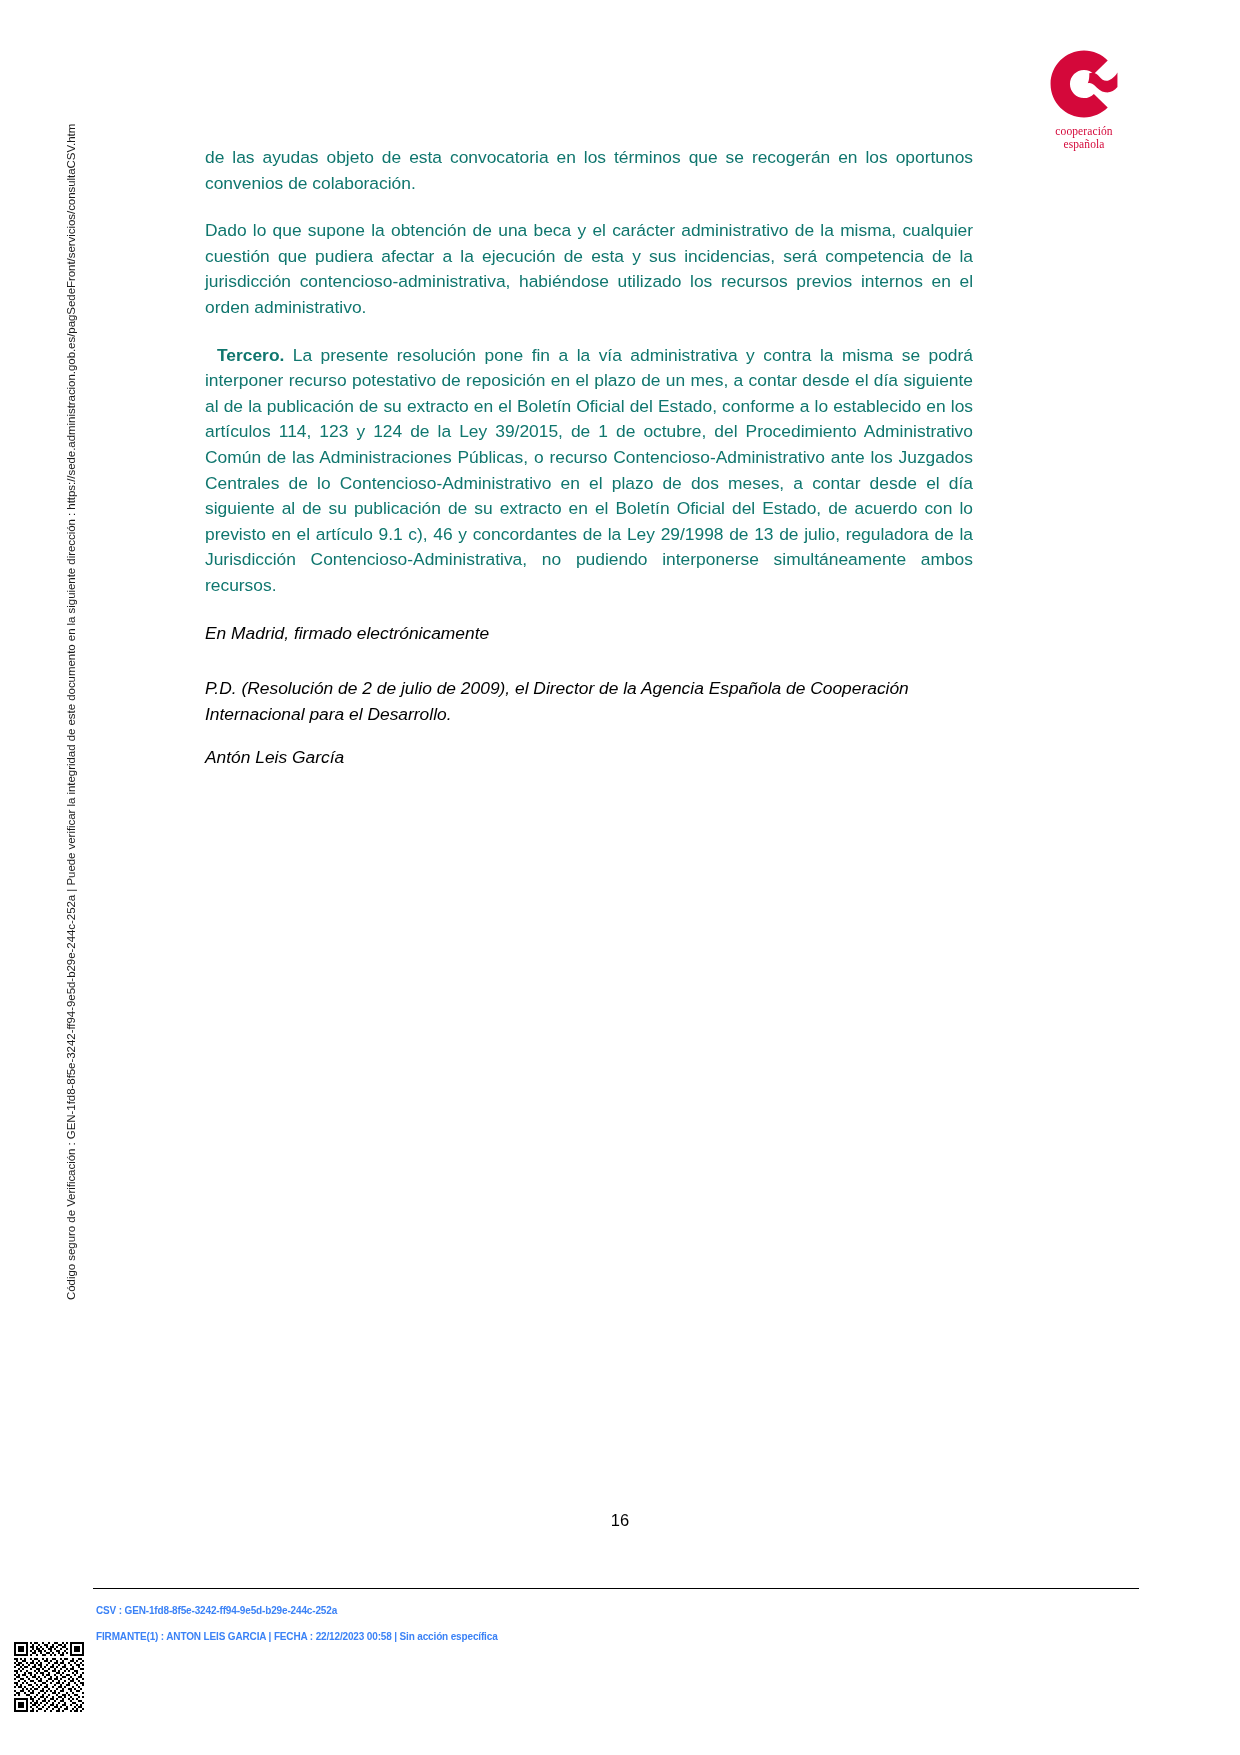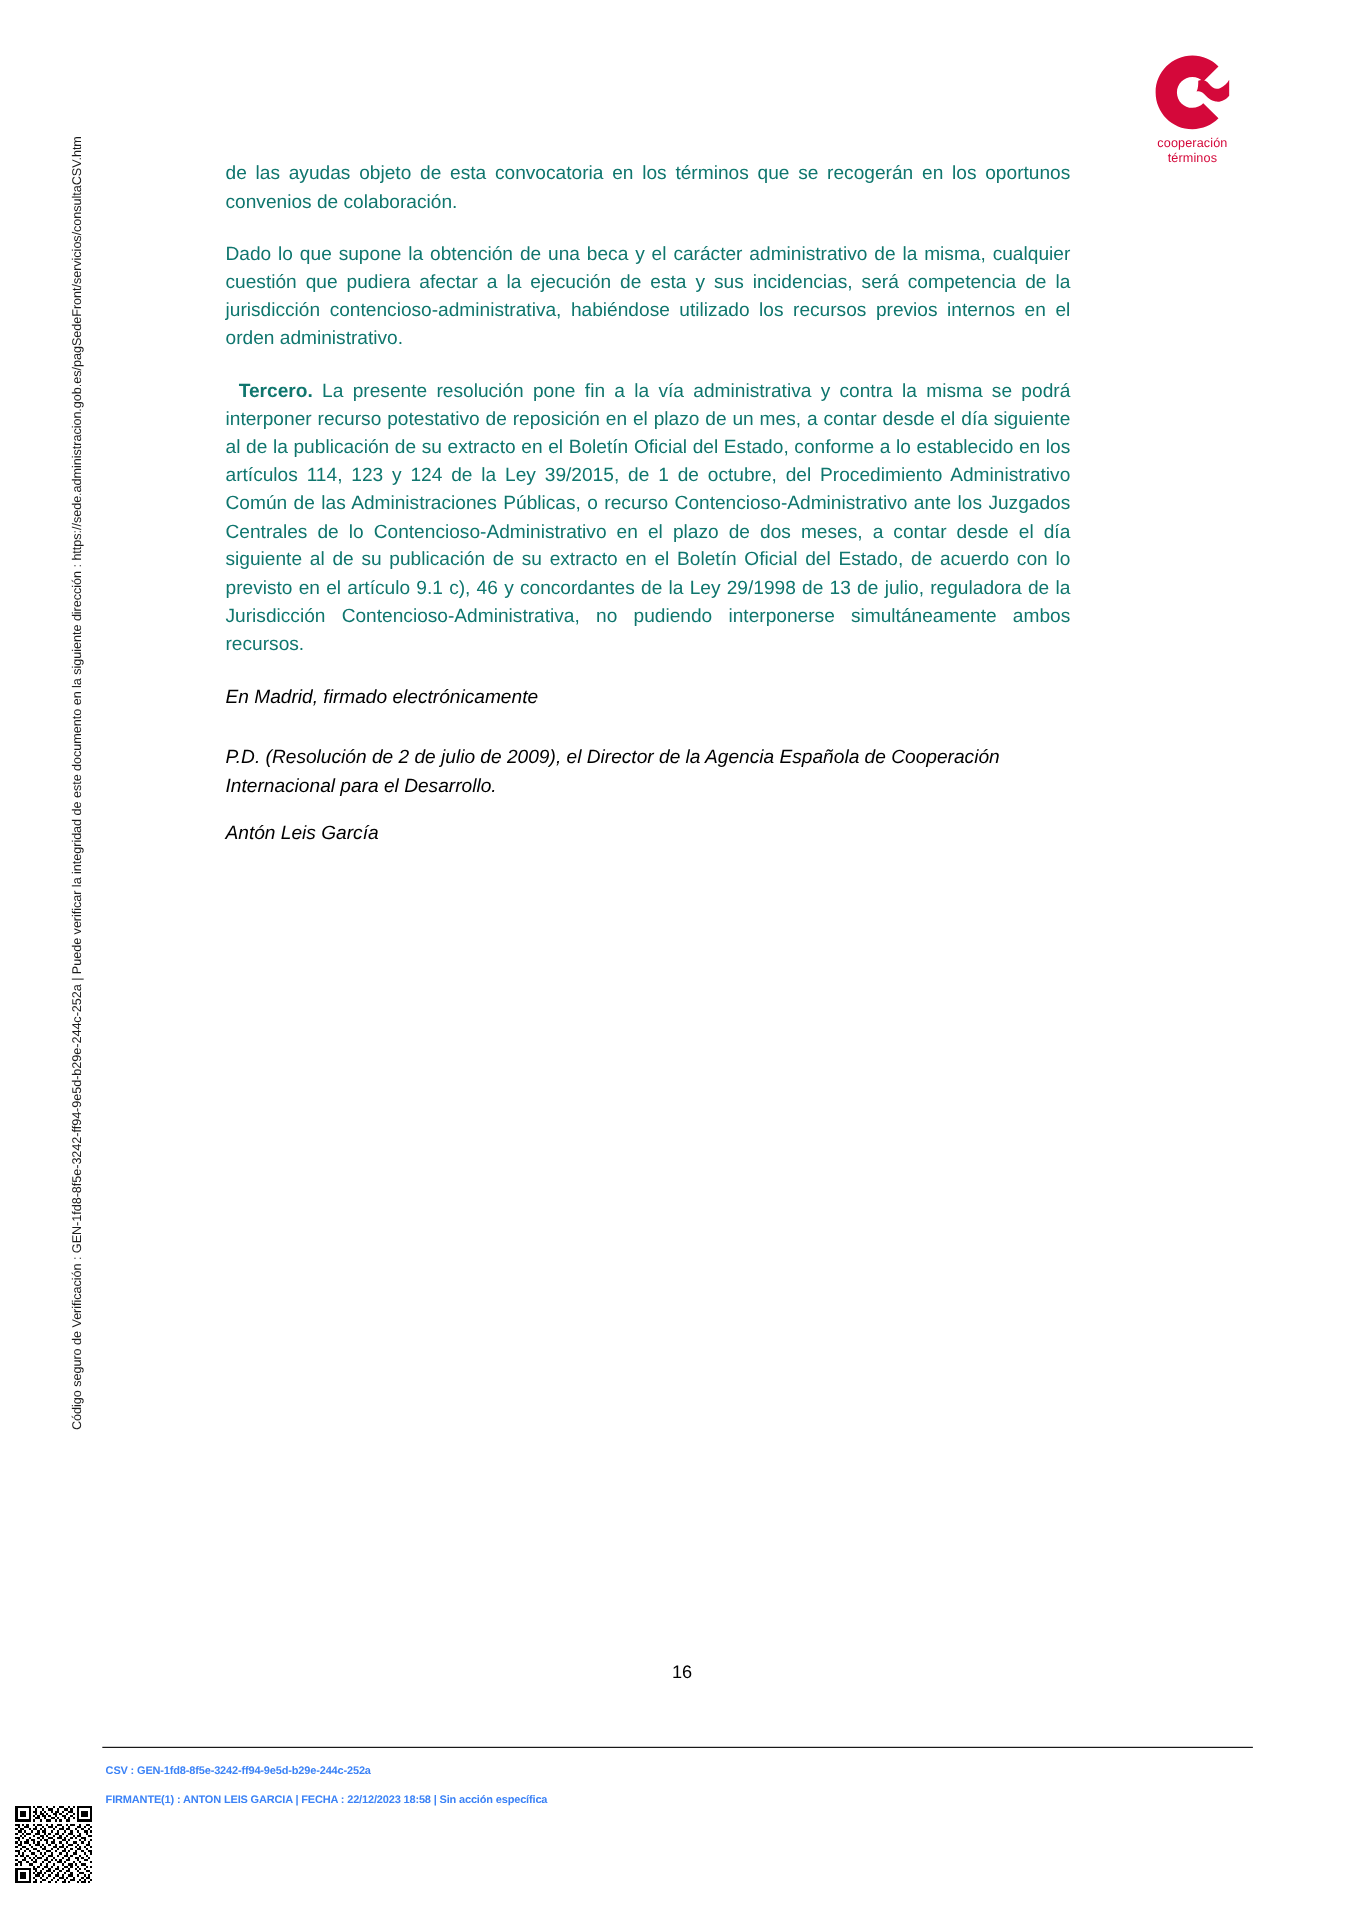--- a/index.html
+++ b/index.html
@@ -19,20 +19,21 @@
     overflow: hidden;
   }
 
   
   .logo-block {
     position: absolute;
     top: 46px;
     left: 1032px;
     width: 104px;
     text-align: center;
+    font-family: Liberation Serif, serif;
   }
   .logo-mark {
     width: 76px;
     height: 76px;
     margin: 0 auto;
     display: block;
   }
   .logo-text {
     margin-top: 3px;
     font-size: 11.5px;
@@ -145,21 +146,21 @@
 
 <div class="page">
 
   <div class="logo-block">
     <svg class="logo-mark" viewBox="0 0 100 100">
       <path d="M50 6 C25.7 6 6 25.7 6 50 C6 74.3 25.7 94 50 94 C62.2 94 73.2 89.0 81.2 81.0 L63.0 63.0 C59.7 66.4 55.1 68.5 50 68.5 C39.8 68.5 31.5 60.2 31.5 50 C31.5 39.8 39.8 31.5 50 31.5 C55.1 31.5 59.7 33.6 63.0 37.0 L81.2 19.0 C73.2 11.0 62.2 6 50 6 Z" fill="#D4083A"></path>
       <path d="M57 36 C62 34 67 36 70 40 C74 45 78 47 83 45 C88 43 92 39 94 35 L94 54 C90 59 84 62 78 61 C72 60 68 56 64 52 C61 49 58 48 55 49 C57 45 57 40 57 36 Z" fill="#D4083A"></path>
     </svg>
     <div class="logo-text">
       <span>cooperación</span>
-      <span class="l2">términos</span>
+      <span class="l2">española</span>
     </div>
   </div>
 
   <div class="side-strip">
     <div class="side-strip-text">Código seguro de Verificación : GEN-1fd8-8f5e-3242-ff94-9e5d-b29e-244c-252a | Puede verificar la integridad de este documento en la siguiente dirección : https://sede.administracion.gob.es/pagSedeFront/servicios/consultaCSV.htm</div>
   </div>
 
   <div class="content">
 
     <p class="para">de las ayudas objeto de esta convocatoria en los términos que se recogerán en los oportunos convenios de colaboración.</p>
@@ -176,21 +177,21 @@
     </div>
 
     <p class="sig-line sig-block-3">Antón Leis García</p>
   </div>
 
   <div class="page-number">16</div>
 
   <div class="footer-rule"></div>
   <div class="footer">
     <div class="footer-line">CSV : GEN-1fd8-8f5e-3242-ff94-9e5d-b29e-244c-252a</div>
-    <div class="footer-line">FIRMANTE(1) : ANTON LEIS GARCIA | FECHA : 22/12/2023 18:58 | Sin acción específica</div>
+    <div class="footer-line">FIRMANTE(1) : ANTON LEIS GARCIA | FECHA : 22/12/2023 00:58 | Sin acción específica</div>
   </div>
 
   <div class="qr">
     <svg viewBox="0 0 37 37" shape-rendering="crispEdges">
       <rect width="37" height="37" fill="#fff"></rect>
       <g fill="#000">
         <rect x="1" y="1" width="7" height="1"></rect>
           <rect x="1" y="7" width="7" height="1"></rect>
         <rect x="1" y="1" width="1" height="7"></rect>
           <rect x="7" y="1" width="1" height="7"></rect>

